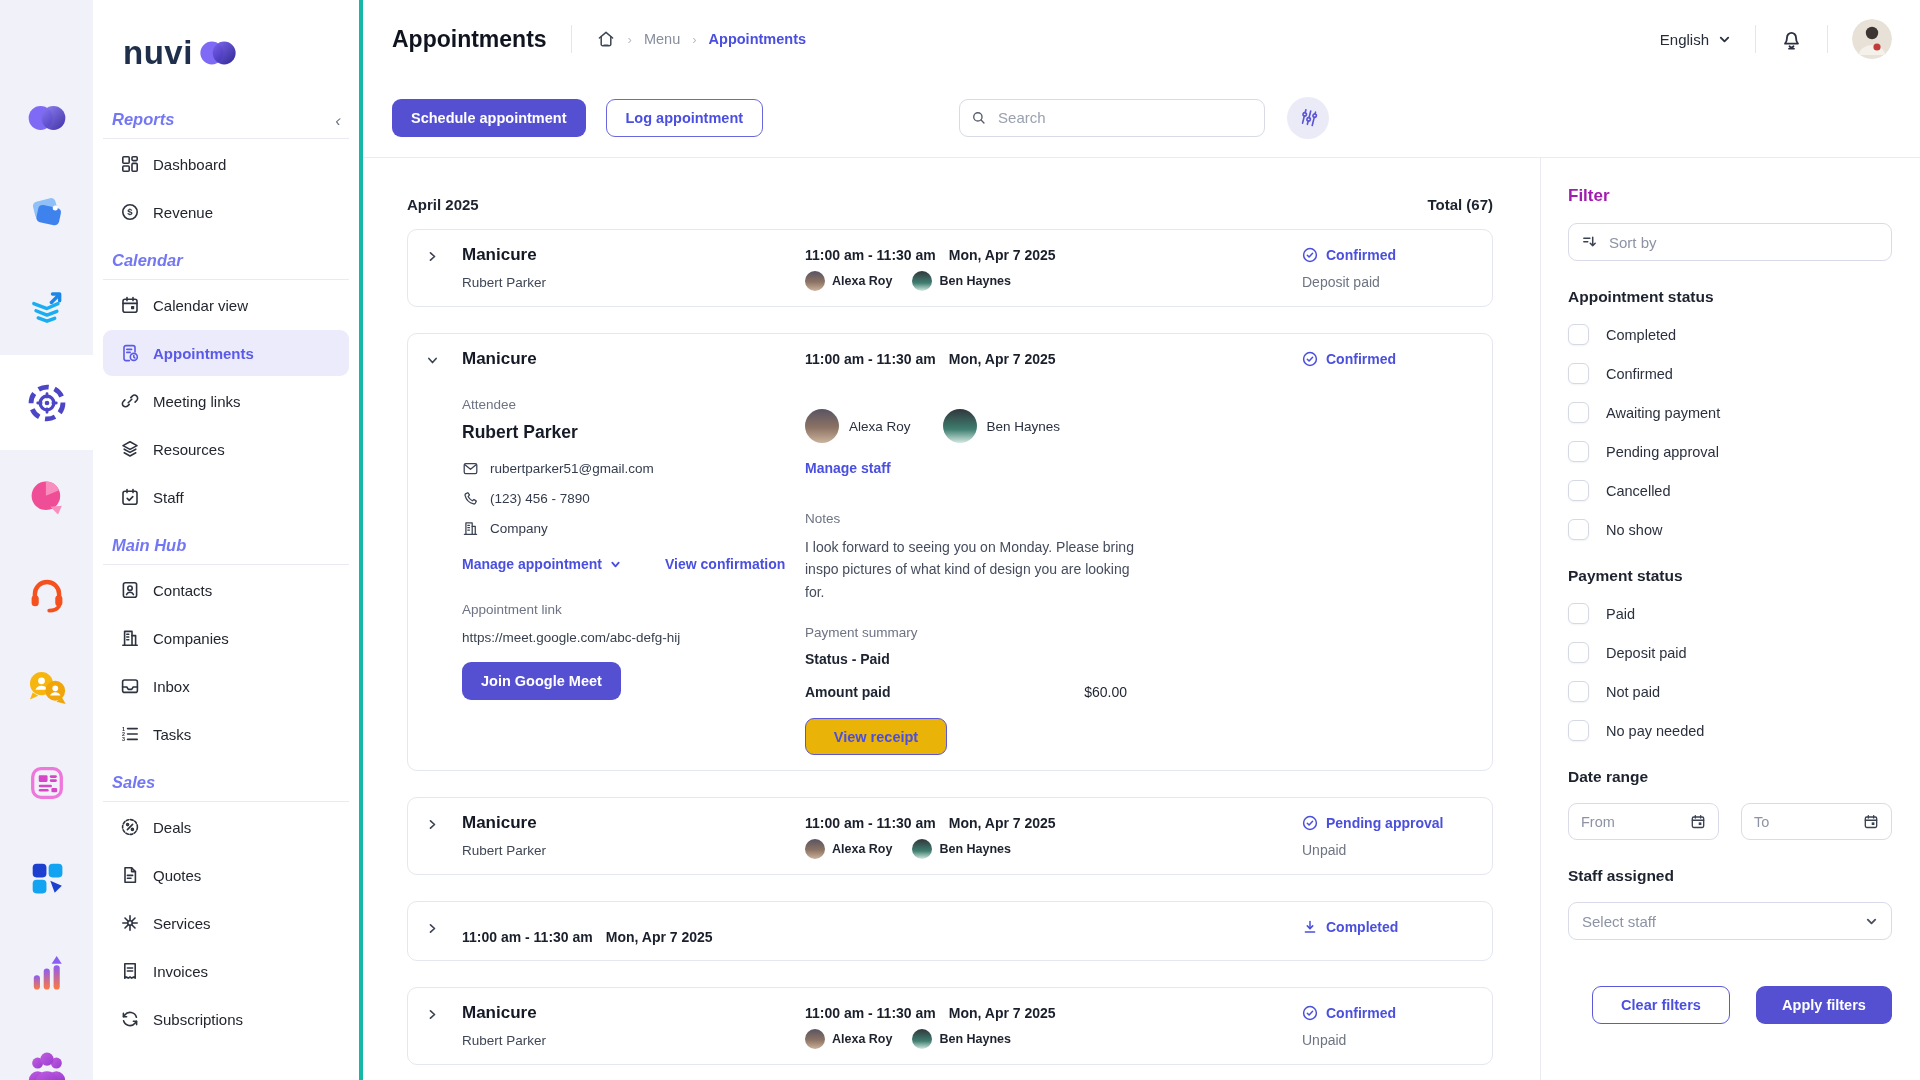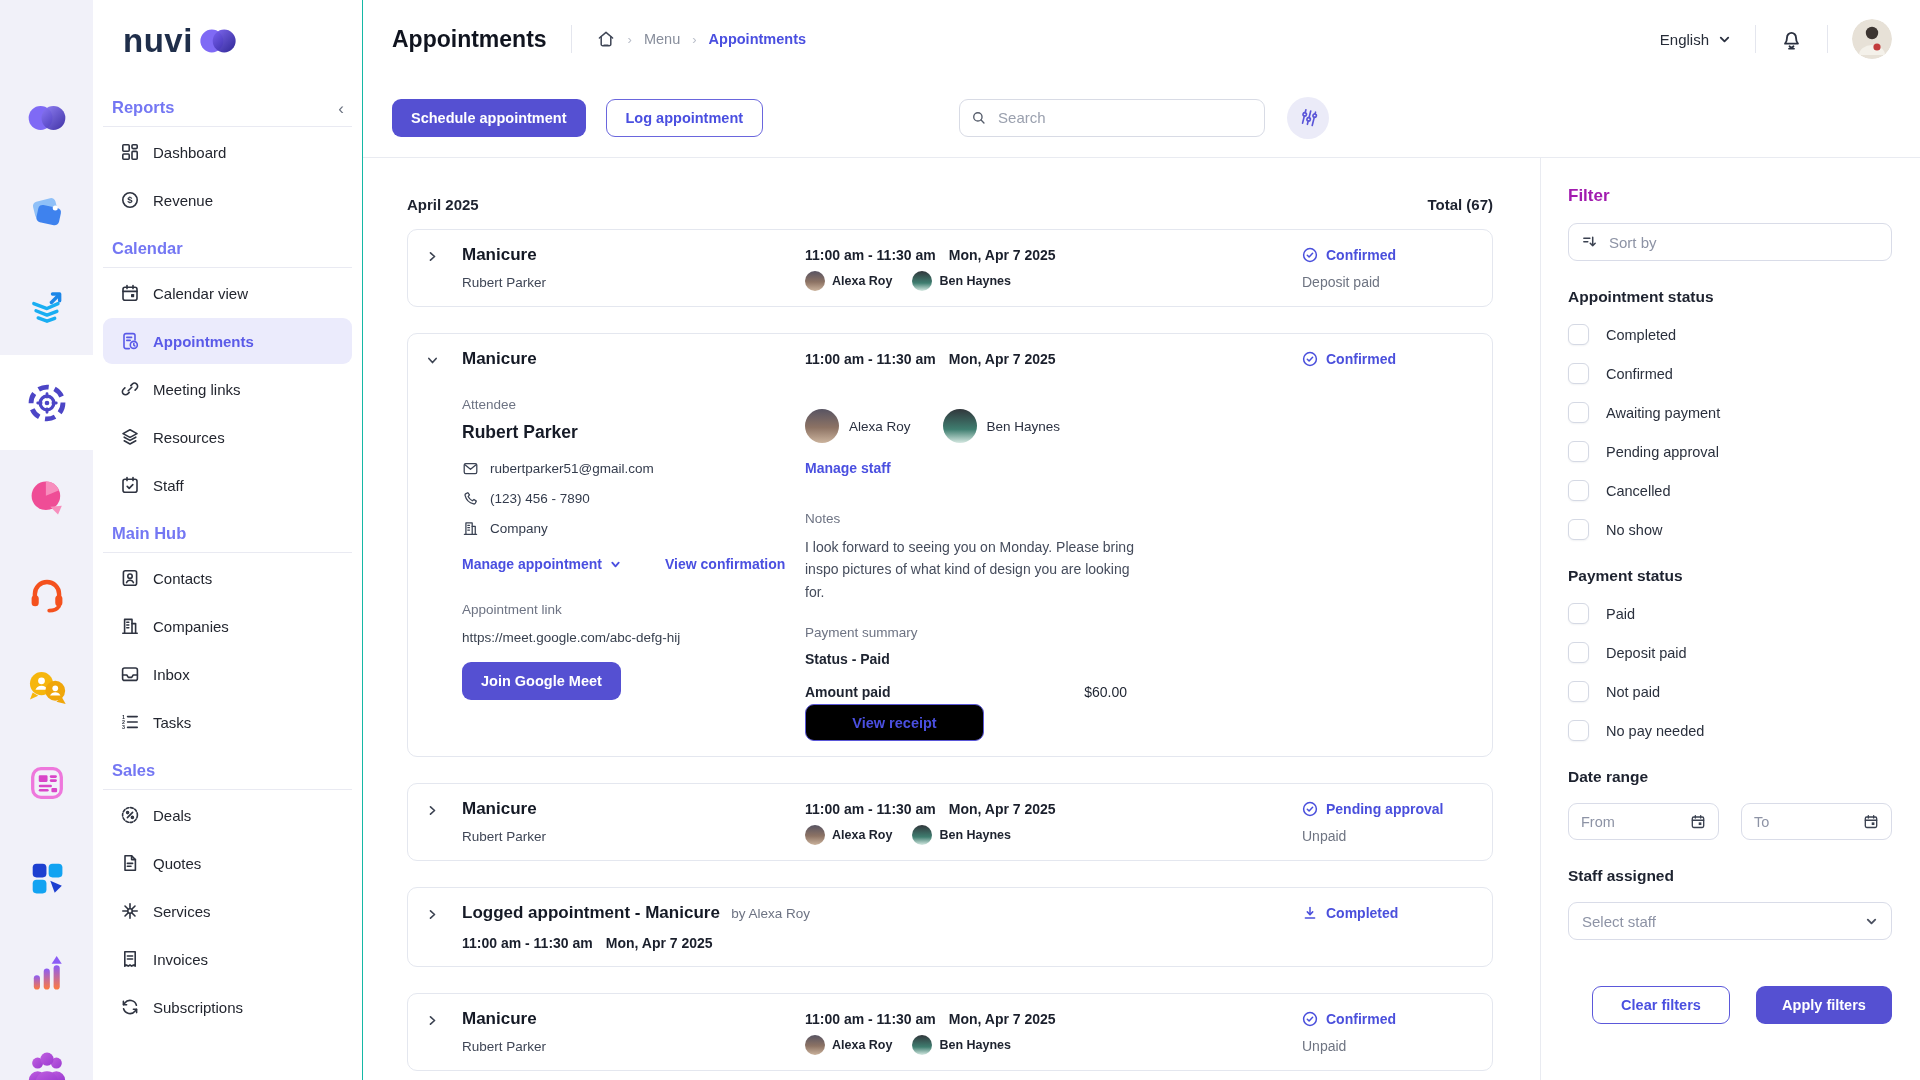--- a/index.html
+++ b/index.html
@@ -7,25 +7,25 @@
   .app{width:1920px;height:1080px;display:flex;overflow:hidden;background:#fff;
        font-family:"Liberation Sans",sans-serif;color:#1c212e;}
 
   
   .rail{width:93px;flex:0 0 93px;background:#f1f1f9;padding-top:70px;display:flex;flex-direction:column;align-items:stretch;}
   .rail-cell{height:95px;display:flex;align-items:center;justify-content:center;flex:0 0 auto;}
   .rail-cell.active{background:#ffffff;}
   .rail-cell svg{width:44px;height:44px;}
 
   
-  .sidebar{width:270px;flex:0 0 270px;border-right:1px solid #14b8a6;padding:0 10px;position:relative;overflow:hidden;background:#fff;}
+  .sidebar{width:270px;flex:0 0 270px;border-right:4px solid #14b8a6;padding:12px 10px;position:relative;overflow:hidden;background:#fff;}
   .logo{height:82px;display:flex;align-items:center;padding-left:20px;gap:2px;}
   .logo-text{font-size:33px;font-weight:700;color:#1f2e4a;letter-spacing:.5px;}
   .nav-heading{display:flex;justify-content:space-between;align-items:flex-end;color:#7477f3;font-weight:700;
-               font-size:16.5px;padding:0 6px 9px 9px;margin-top:16px;border-bottom:1px solid #e9eaf2;}
+               font-size:16.5px;padding:0 6px 9px 9px;margin-top:16px;border-bottom:1px solid #e9eaf2;font-style:italic;}
   .collapse-btn{color:#6b7280;font-size:17px;font-weight:400;cursor:pointer;line-height:1;padding-right:2px;}
   .nav-item{display:flex;align-items:center;gap:13px;height:46px;padding-left:17px;border-radius:9px;
             font-size:15px;color:#23262f;font-weight:500;margin-top:2px;cursor:pointer;}
   .nav-item svg{width:20px;height:20px;fill:none;stroke:#2e3340;stroke-width:1.6;stroke-linecap:round;stroke-linejoin:round;flex:0 0 20px;}
   .nav-item svg text{stroke:none;fill:#2e3340;}
   .nav-item.active{background:#ebebfc;color:#5a5ae8;font-weight:600;}
   .nav-item.active svg{stroke:#5a5ae8;}
 
   
   .main{flex:1;display:flex;flex-direction:column;min-width:0;}
@@ -104,22 +104,22 @@
   .staff-row{display:flex;align-items:center;gap:10px;margin-top:12px;font-size:13.5px;color:#2a3040;}
   .staff-row .gap{width:12px;}
   .big-av{width:34px;height:34px;border-radius:50%;flex:0 0 34px;}
   .manage-staff{margin-top:17px;font-weight:700;color:#4a4fe0;font-size:14px;cursor:pointer;}
   .notes-lbl{margin-top:35px;}
   .notes-text{width:330px;font-size:14px;color:#454c5c;line-height:1.6;margin-top:10px;}
   .pay-lbl{margin-top:22px;}
   .status-line{font-size:14px;font-weight:600;color:#1d2330;margin-top:11px;}
   .amount-row{display:flex;width:322px;justify-content:space-between;margin-top:17px;font-size:14px;font-weight:600;color:#1d2330;}
   .amount-val{font-weight:400;margin-left:38px;}
-  .btn-receipt{margin-top:4px;width:179px;height:37px;border:1px solid #5a57d8;border-radius:9px;color:#4a4fe0;
-               font-weight:600;font-size:14.5px;display:flex;align-items:center;justify-content:center;background:#000000;cursor:pointer;}
+  .btn-receipt{margin-top:18px;width:142px;height:37px;border:1px solid #5a57d8;border-radius:9px;color:#4a4fe0;
+               font-weight:600;font-size:14.5px;display:flex;align-items:center;justify-content:center;background:#eab308;cursor:pointer;}
 
   
   .logged-left{flex:1;min-width:0;}
   .logged-title{font-size:17px;font-weight:700;color:#141925;}
   .logged-by{font-size:13.5px;color:#6d7383;font-weight:400;margin-left:7px;}
   .logged-time{margin-top:12px;font-size:14px;font-weight:600;color:#1a1f2c;}
 
   
   .filterpanel{width:380px;flex:0 0 380px;border-left:1px solid #e9ebf1;padding:28px 28px 0 27px;overflow:hidden;}
   .f-title{font-size:17px;font-weight:700;color:#a21caf;}
@@ -661,24 +661,20 @@
           </div>
         </article>
 
         <article class="card">
           <div class="chev-col">
             <svg viewBox="0 0 16 16">
                 <path d="M5.5 3.5l5 4.5-5 4.5"></path>
               </svg>
           </div>
           <div class="logged-left">
-            <div>
-              <span class="logged-title">Logged appointment - Manicure</span>
-              <span class="logged-by">by Alexa Roy</span>
-            </div>
             <div class="logged-time">
               <span>11:00 am - 11:30 am</span><span class="c-date">Mon, Apr 7 2025</span>
             </div>
           </div>
           <div class="c-right">
             <div class="badge">
               <svg viewBox="0 0 16 16">
                 <path d="M8 2.6v7"></path>
                   <path d="M8 9.6L5.3 6.9M8 9.6l2.7-2.7"></path>
                   <path d="M3.4 13h9.2"></path>

